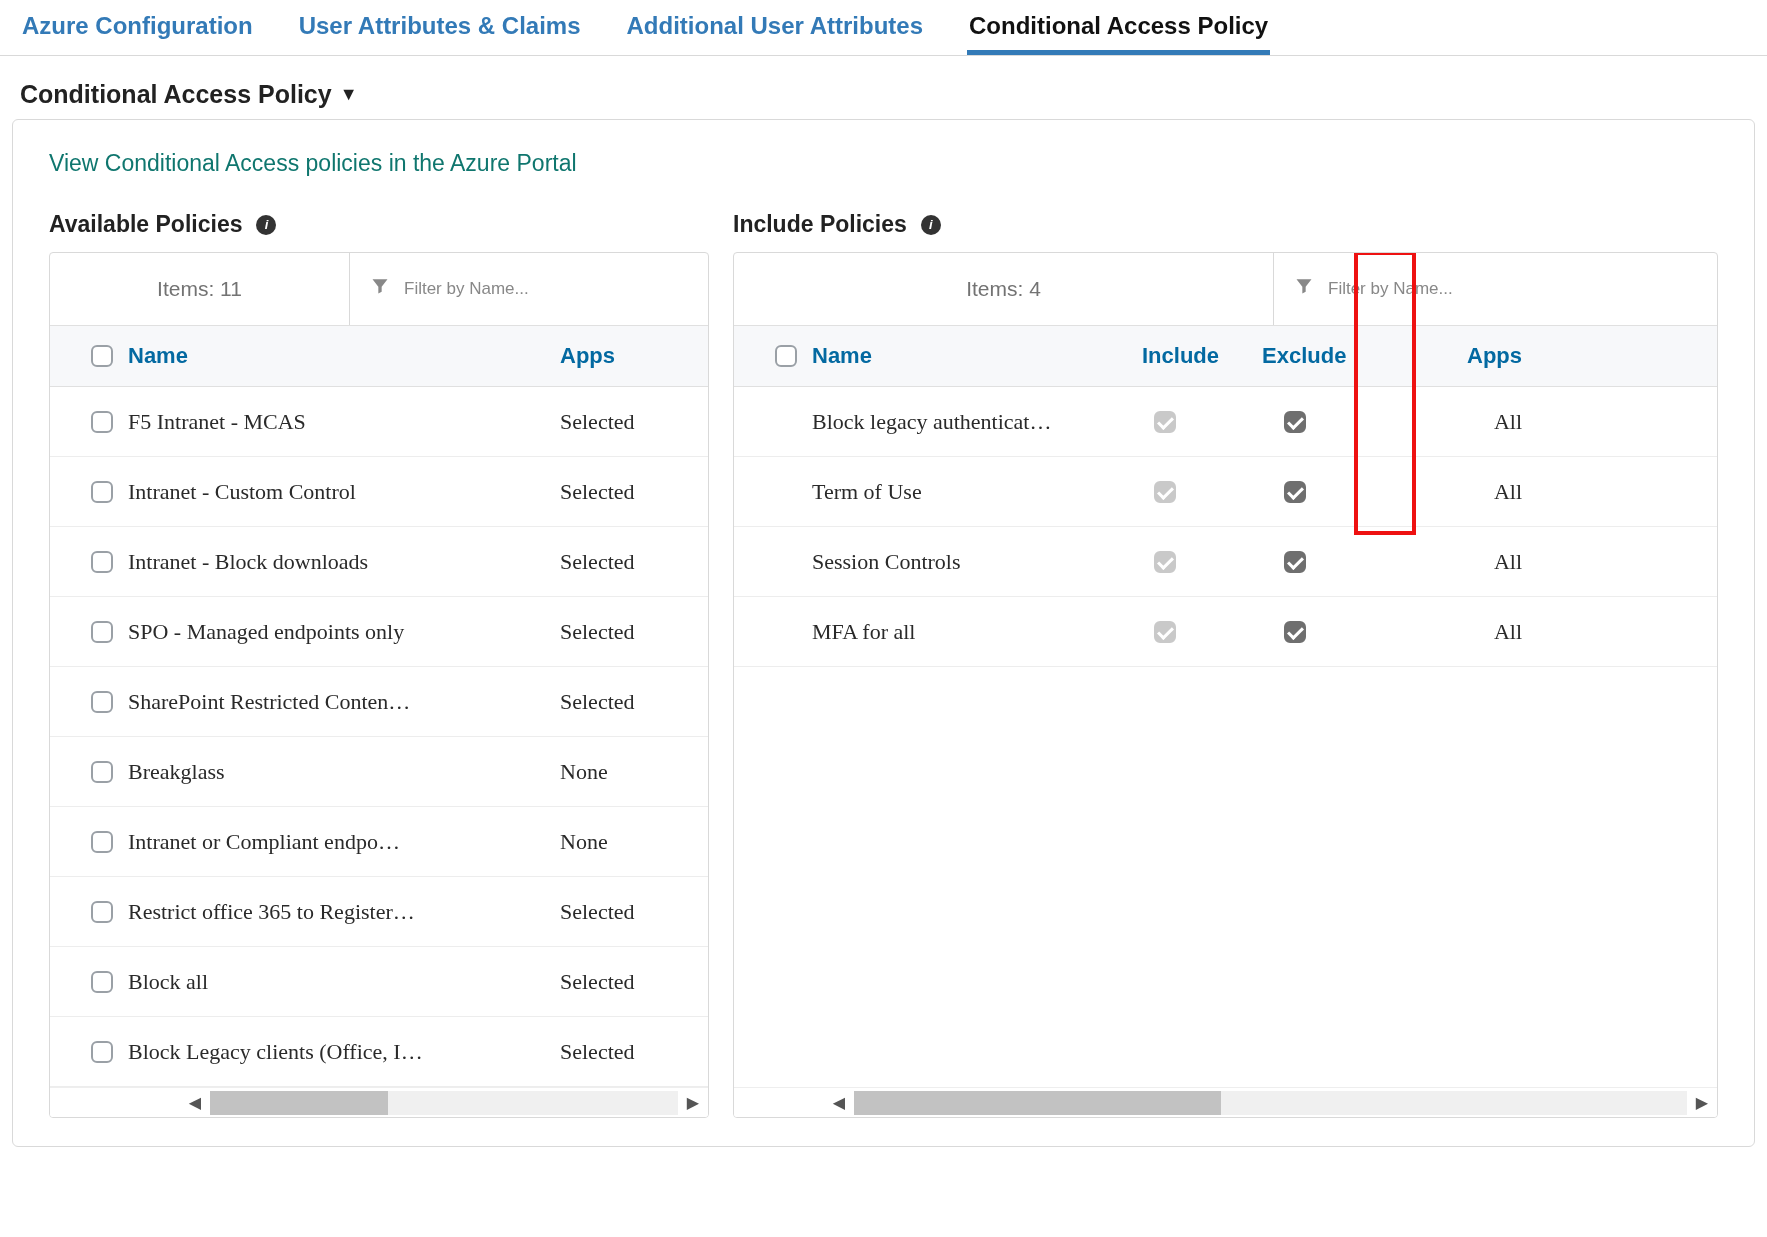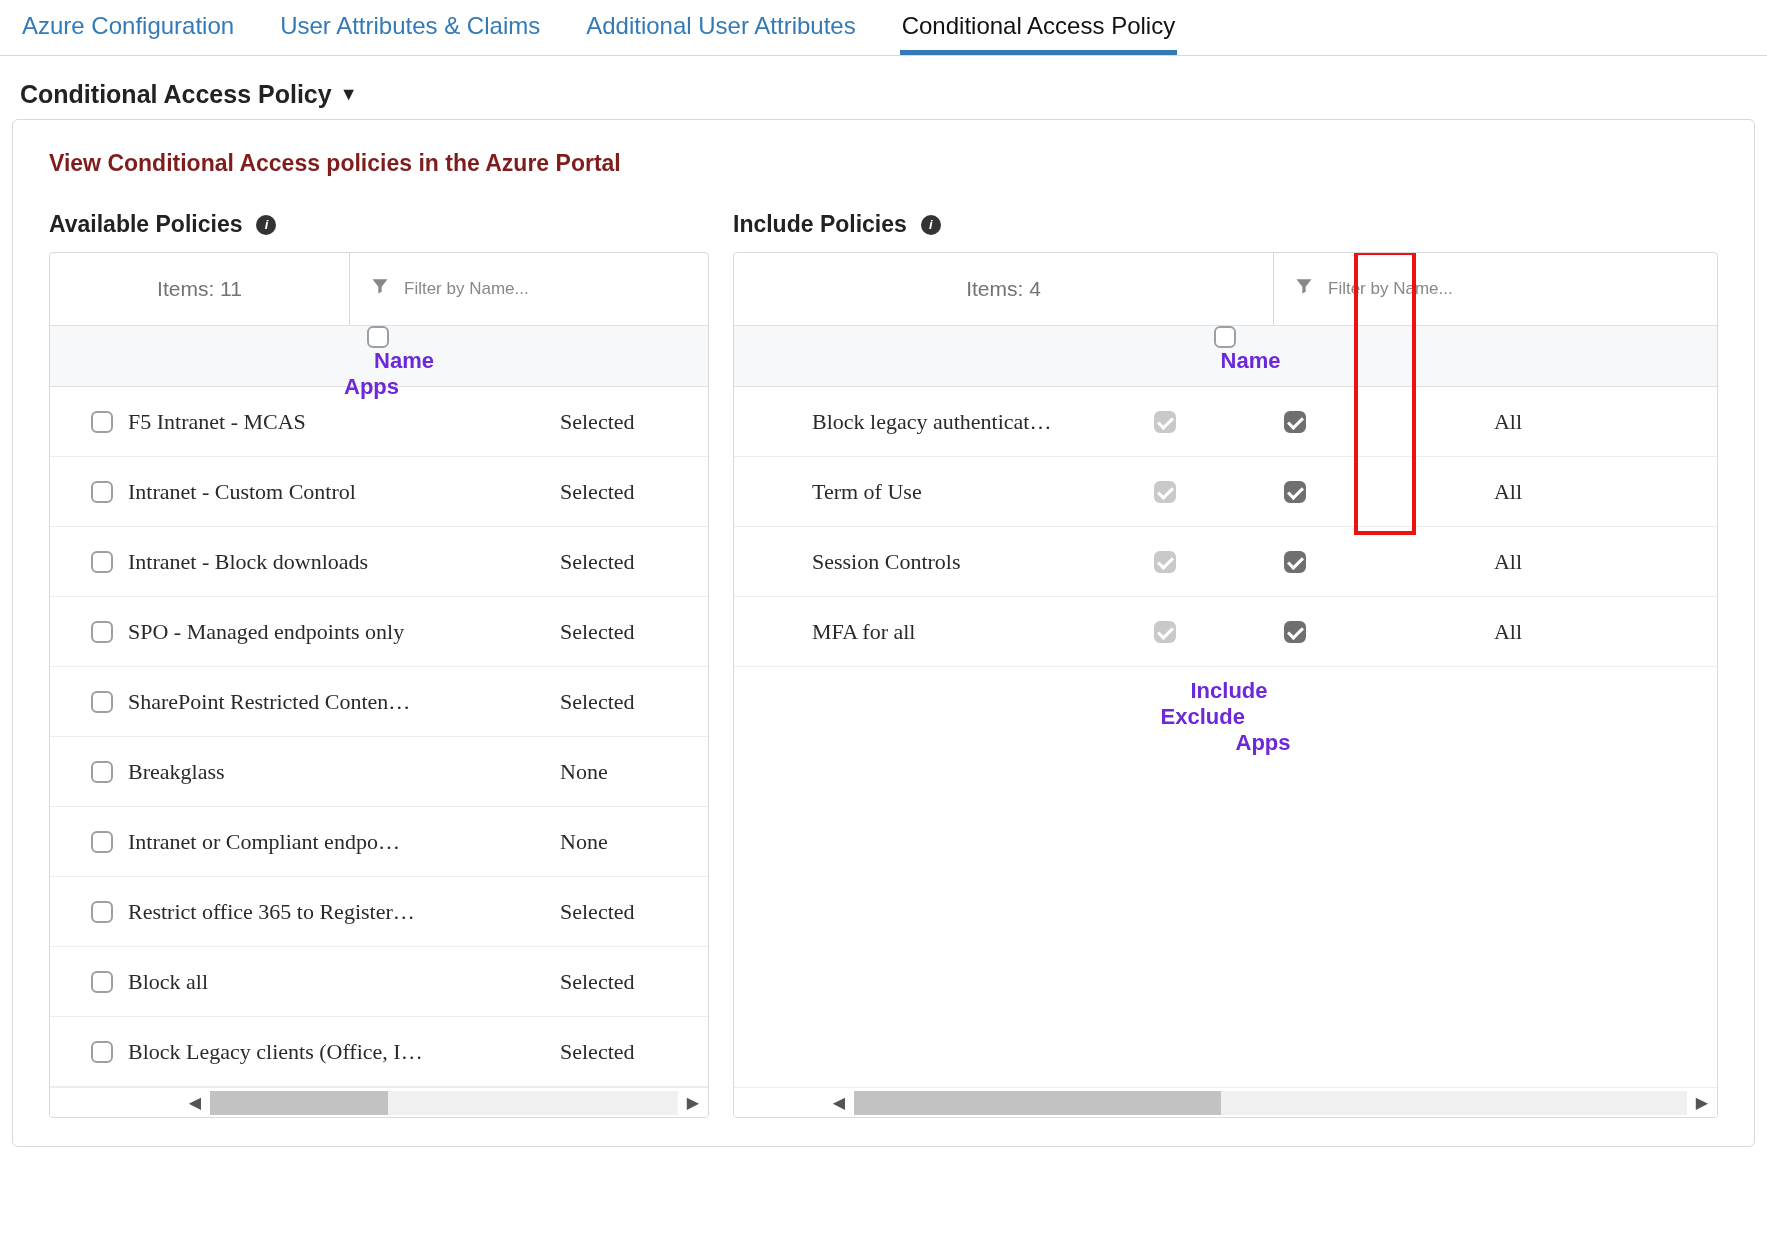--- a/index.html
+++ b/index.html
@@ -1,45 +1,45 @@
 <!DOCTYPE html>
 <html><head>
   <meta charset="utf-8">
   <style>
     * { box-sizing: border-box; margin: 0; padding: 0; }
     body { font-family: Helvetica, Arial, sans-serif; font-size: 20px; color: #222; background: #fff; width: 1767px; }
 
     .tabs { display: flex; gap: 42px; padding: 8px 20px 0; border-bottom: 1px solid #d9d9d9; }
-    .tab { padding: 4px 2px 10px; font-size: 24px; font-weight: 400; color: #337ab7; cursor: pointer; border-bottom: 5px solid transparent; }
+    .tab { padding: 4px 2px 10px; font-size: 24px; font-weight: 700; color: #337ab7; cursor: pointer; border-bottom: 5px solid transparent; }
     .tab.active { color: #111; border-bottom: 5px solid #337ab7; }
 
     .section-header { display: flex; align-items: center; gap: 8px; padding: 24px 20px 10px; font-size: 25px; font-weight: 600; }
     .section-header .caret { font-size: 18px; }
 
     .panel-wrap { border: 1px solid #d9d9d9; border-radius: 6px; margin: 0 12px 16px; padding: 30px 36px 28px; position: relative; }
 
-    .portal-link { color: #7f1d1d; font-weight: 700; font-size: 23px; margin-bottom: 34px; display: inline-block; cursor: pointer; }
+    .portal-link { color: #0f766e; font-weight: 400; font-size: 23px; margin-bottom: 34px; display: inline-block; cursor: pointer; }
 
     .lists-row { display: flex; gap: 24px; align-items: flex-start; }
 
     .list-col { flex: 1; }
     .list-col.avail { flex: 0 0 660px; }
     .list-title { font-size: 23px; font-weight: 600; padding-bottom: 14px; display: flex; align-items: center; gap: 14px; }
     .info-icon { display: inline-flex; width: 20px; height: 20px; border-radius: 50%; background: #333; color: #fff; font-size: 13px; align-items: center; justify-content: center; font-weight: bold; font-style: italic; }
 
     .list-box { border: 1px solid #d9d9d9; border-radius: 4px; overflow: hidden; background: #fff; }
     .list-toolbar { display: flex; height: 72px; }
     .tb-items { flex: 0 0 300px; display: flex; align-items: center; justify-content: center; font-size: 21px; color: #737373; border-right: 1px solid #d9d9d9; }
     .selected .tb-items { flex: 0 0 540px; }
     .tb-filter { flex: 1; display: flex; align-items: center; gap: 14px; padding: 0 20px; color: #777; }
     .filter-icon { font-size: 22px; color: #888; }
     .tb-filter input { border: none; font-size: 17px; outline: none; flex: 1; color: #14532d; }
     .tb-filter input::placeholder { color: #888; }
 
-    .header-row { display: flex; align-items: center; height: 62px; background: #f7f8fa; border-top: 1px solid #e0e0e0; border-bottom: 1px solid #e0e0e0; padding: 0 28px 0 78px; font-size: 22px; font-weight: 600; color: #6d28d9; flex-direction: column; }
+    .header-row { display: flex; align-items: center; height: 62px; background: #f7f8fa; border-top: 1px solid #e0e0e0; border-bottom: 1px solid #e0e0e0; padding: 0 28px 0 78px; font-size: 22px; font-weight: 600; color: #0369a1; }
     .header-row .hcol-check { width: 52px; display:flex; justify-content:center; margin-left:-52px; }
     .header-row .hcol-name { flex: 1; }
     .header-row .hcol-apps { width: 120px; text-align: left; }
     .selected .header-row { padding-left: 78px; }
     .selected .header-row .hcol-name { flex: 0 0 330px; }
     .selected .header-row .hcol-inc { width: 120px; }
     .selected .header-row .hcol-exc { width: 180px; }
     .selected .header-row .hcol-apps { width: 80px; text-align: right; }
 
     .scroll-area { height: 700px; overflow-y: scroll; }

